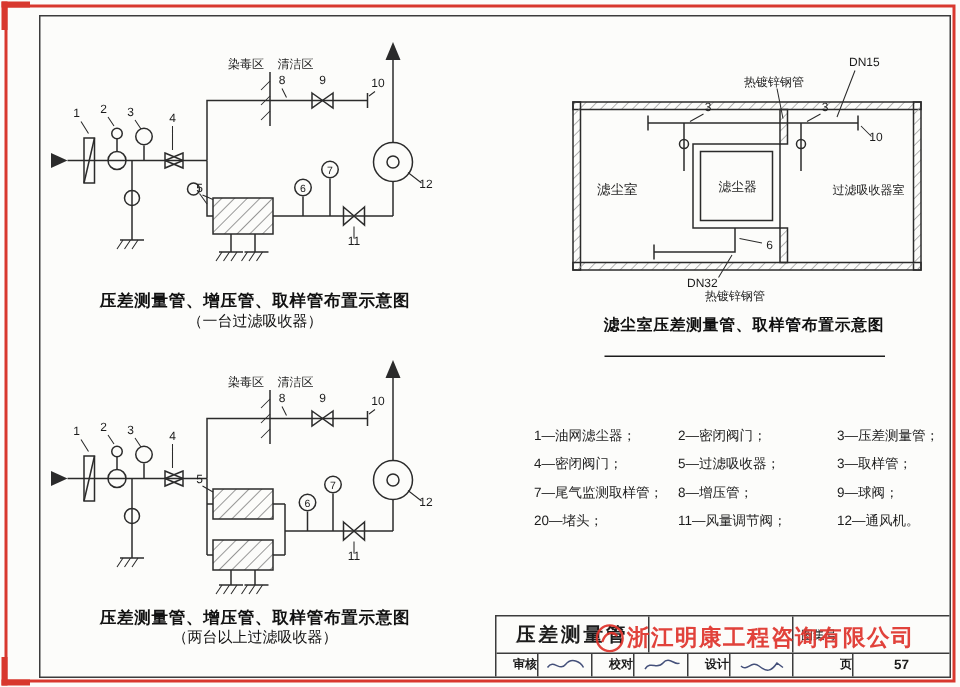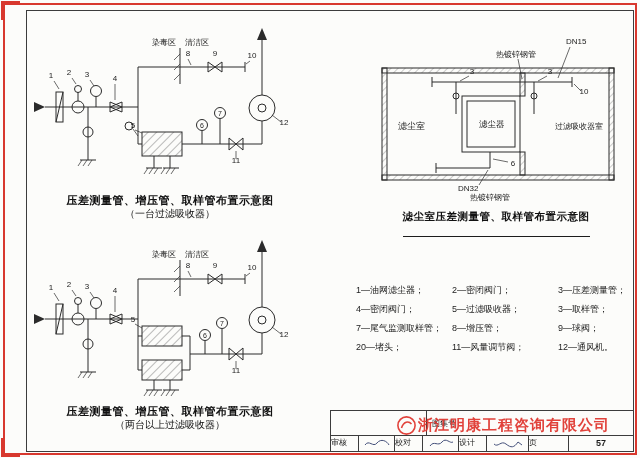--- a/index.html
+++ b/index.html
@@ -17,21 +17,21 @@
   .cap{position:absolute;text-align:center;font-weight:bold;font-size:11px;letter-spacing:.5px;color:#111;}
   .sub{position:absolute;text-align:center;font-size:10px;color:#111;}
   .legend{position:absolute;left:356px;top:284px;width:276px;display:grid;
           grid-template-columns:96px 106px 74px;row-gap:6px;font-size:9px;color:#1c1c1c;}
   .tb{position:absolute;left:330px;top:410px;width:303px;height:41px;box-sizing:border-box;
       border-left:1px solid #3c3c3c;border-top:1px solid #3c3c3c;background:transparent;}
   .tb .r1{height:25px;display:flex;border-bottom:1px solid #3c3c3c;box-sizing:border-box;}
   .tb .r2{height:15px;display:flex;align-items:stretch;}
   .tb .c{border-right:1px solid #3c3c3c;box-sizing:border-box;}
   .sheetname{width:102px;font-size:13px;font-weight:bold;text-align:center;line-height:24px;letter-spacing:2px;}
-  .lbl{font-size:8px;text-align:left;line-height:14px;}
+  .lbl{font-size:8px;text-align:right;line-height:14px;font-weight:bold;}
   .sigc{display:flex;align-items:center;justify-content:center;}
   .atlascell{flex:1;display:flex;align-items:center;padding-left:5px;font-size:8px;}
   .pgnum{flex:1;text-align:center;font-size:9px;line-height:14px;font-weight:bold;}
   .wm{position:absolute;left:396px;top:412px;width:240px;height:27px;display:flex;align-items:center;gap:1px;
       color:#df332b;opacity:.92;z-index:4;}
   .wm .t{font-size:15px;font-weight:bold;letter-spacing:1px;white-space:nowrap;}
 </style>
 </head>
 <body>
 
@@ -264,20 +264,21 @@
     <span>7—尾气监测取样管；</span>
     <span>8—增压管；</span>
     <span>9—球阀；</span>
     <span>20—堵头；</span>
     <span>11—风量调节阀；</span>
     <span>12—通风机。</span>
   </div>
 
   <div class="tb">
     <div class="r1">
+      <div class="c sheetname">压差测量管</div>
       <div class="c" style="width:96px"></div>
       <div class="atlascell">图集号</div>
     </div>
     <div class="r2">
       <div class="c lbl" style="width:28px">审核</div>
       <div class="c sigc" style="width:36px">
         <svg width="28" height="11" viewBox="0 0 28 11">
             <path d="M2 7 C6 1,10 10,14 5 S24 3,26 7" stroke="#44507a" stroke-width="1" fill="none"></path>
           </svg>
       </div>

